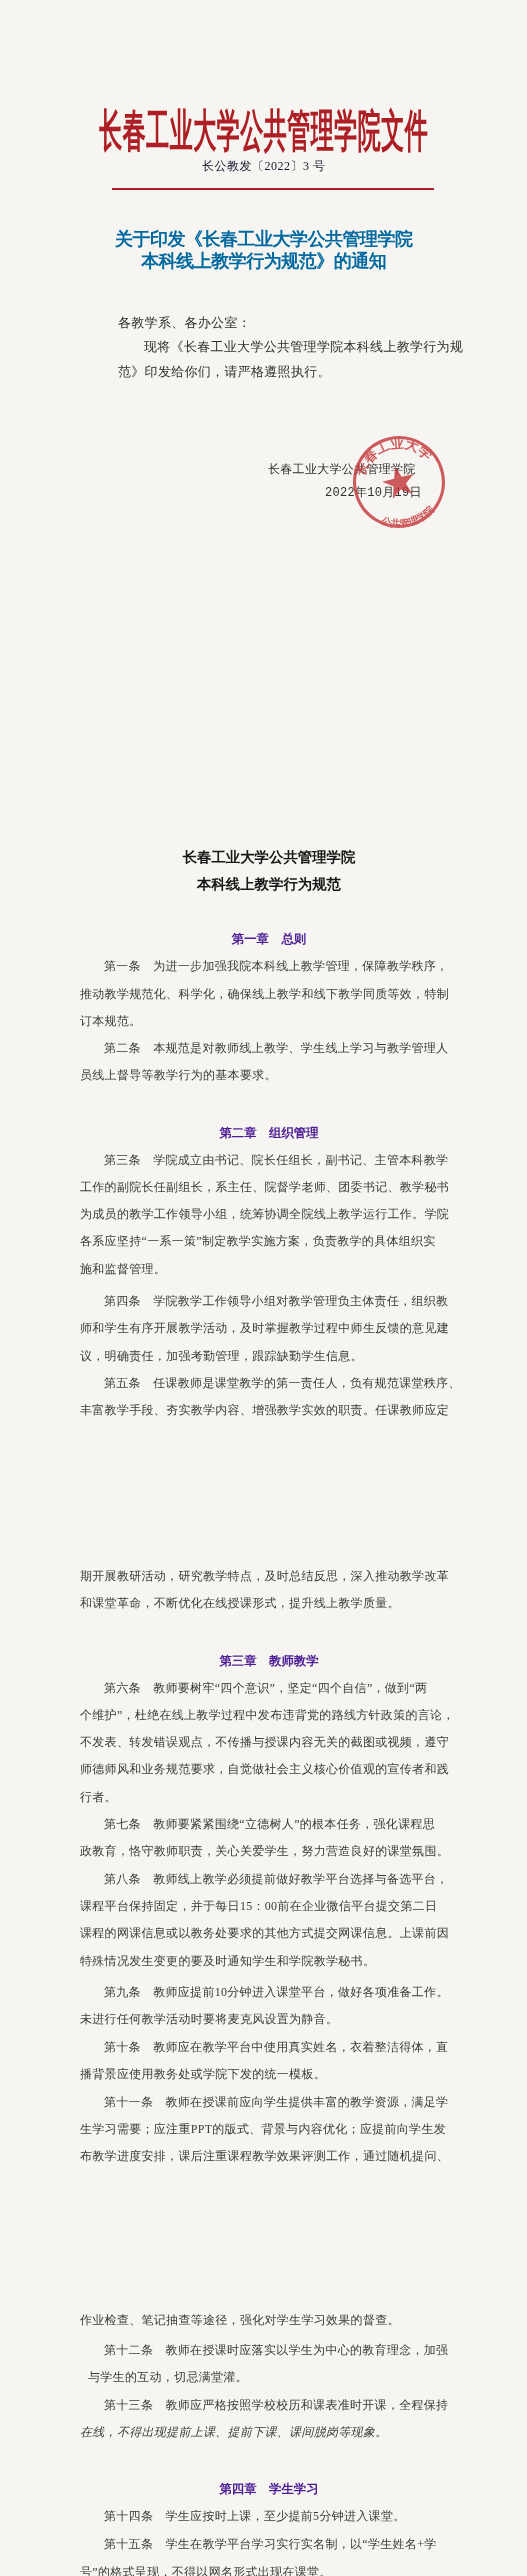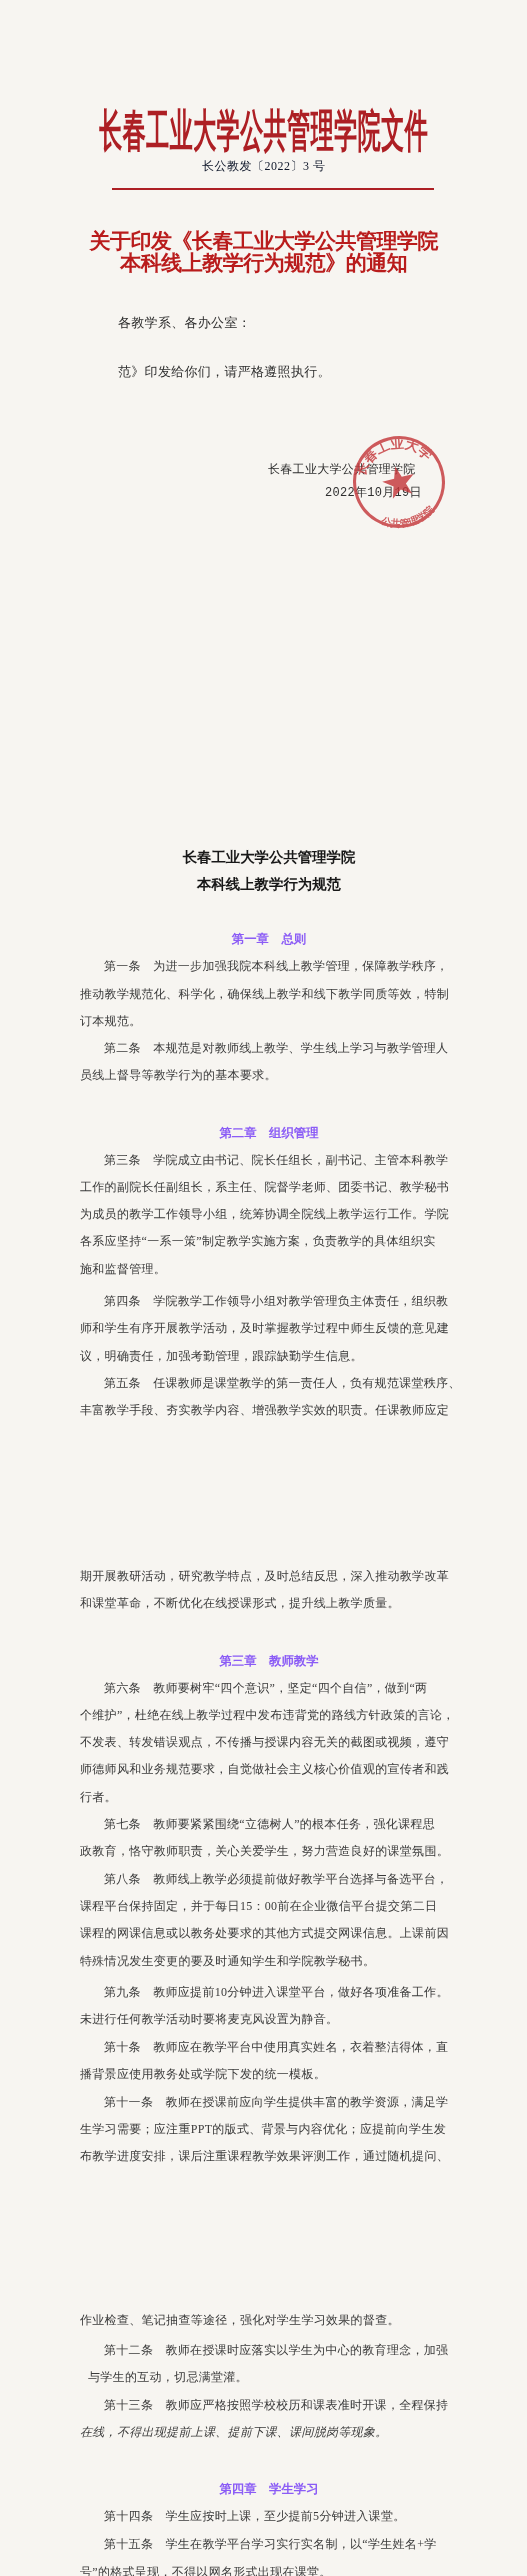--- a/index.html
+++ b/index.html
@@ -11,55 +11,56 @@
   .banner{left:8.2px;top:101px;width:511px;text-align:center;
           font-family:"Liberation Serif","DejaVu Serif",serif;font-weight:bold;
           font-size:23px;letter-spacing:0.5px;color:#ad1f24;
           transform:scaleY(1.95);transform-origin:center top;white-space:nowrap;}
   .doc-number{left:8.2px;top:158px;width:511px;text-align:center;
           font-size:12px;letter-spacing:0.5px;color:#0f172a;}
   .red-rule{left:112px;top:188px;width:322px;height:2.1px;background:#ad1f24;}
   
   .notice-title{left:8.2px;top:227px;width:511px;text-align:center;
           font-family:"Liberation Sans","DejaVu Sans",sans-serif;font-weight:bold;
-          font-size:21px;letter-spacing:-0.5px;color:#b91c1c;white-space:nowrap;}
+          font-size:18px;letter-spacing:-0.5px;color:#0369a1;white-space:nowrap;}
   .notice-title.l2{top:249px;}
   .cover-text{font-size:13px;letter-spacing:0.3px;color:#2e2e2e;white-space:nowrap;}
   .salutation{left:118px;top:314px;}
   .cover-p1{left:144px;top:338px;}
   .cover-p2{left:118px;top:363px;}
   .signer{left:268px;top:461px;font-size:12px;}
   .sign-date{left:325px;top:484px;font-size:12px;font-family:Liberation Mono, monospace;}
   
   .stamp{left:351px;top:434px;width:96px;height:96px;opacity:.82;
          transform:rotate(-14deg);}
   
   .line{position:absolute;left:80px;width:402px;font-size:12px;letter-spacing:0.3px;
         line-height:15.5px;color:#3a3a3a;white-space:nowrap;}
   .line.indent{padding-left:24px;}
   .chapter{position:absolute;left:80px;width:378px;text-align:center;
         font-family:"Liberation Sans","DejaVu Sans",sans-serif;font-weight:bold;
-        font-size:12.4px;color:#8b5cf6;white-space:nowrap;}
+        font-size:12.4px;color:#4c1d95;white-space:nowrap;}
   .reg-title{position:absolute;left:80px;width:378px;text-align:center;
         font-family:"Liberation Sans","DejaVu Sans",sans-serif;font-weight:bold;
         font-size:14.4px;color:#181818;white-space:nowrap;}
 </style>
 </head>
 <body>
 
 <div class="page">
 
   <div class="abs banner">长春工业大学公共管理学院文件</div>
   <div class="abs doc-number">长公教发〔2022〕3 号</div>
   <div class="abs red-rule"></div>
 
   <div class="abs notice-title">关于印发《长春工业大学公共管理学院</div>
   <div class="abs notice-title l2">本科线上教学行为规范》的通知</div>
 
   <div class="abs cover-text salutation">各教学系、各办公室：</div>
+  <div class="abs cover-text cover-p1">现将《长春工业大学公共管理学院本科线上教学行为规</div>
   <div class="abs cover-text cover-p2">范》印发给你们，请严格遵照执行。</div>
 
   <div class="abs cover-text signer">长春工业大学公共管理学院</div>
   <div class="abs cover-text sign-date">2022年10月19日</div>
 
   <svg class="abs stamp" viewBox="0 0 186 186" xmlns="http://www.w3.org/2000/svg">
     <circle cx="93" cy="93" r="86" fill="none" stroke="#c5393c" stroke-width="6"></circle>
     <path id="sealTopArc" d="M 30,128 A 70,70 0 1 1 156,128" fill="none"></path>
     <path id="sealBottomArc" d="M 28,152 A 90,90 0 0 0 158,152" fill="none"></path>
     <text font-family="'Liberation Sans','DejaVu Sans',sans-serif" font-size="26" fill="#c5393c" font-weight="bold">

